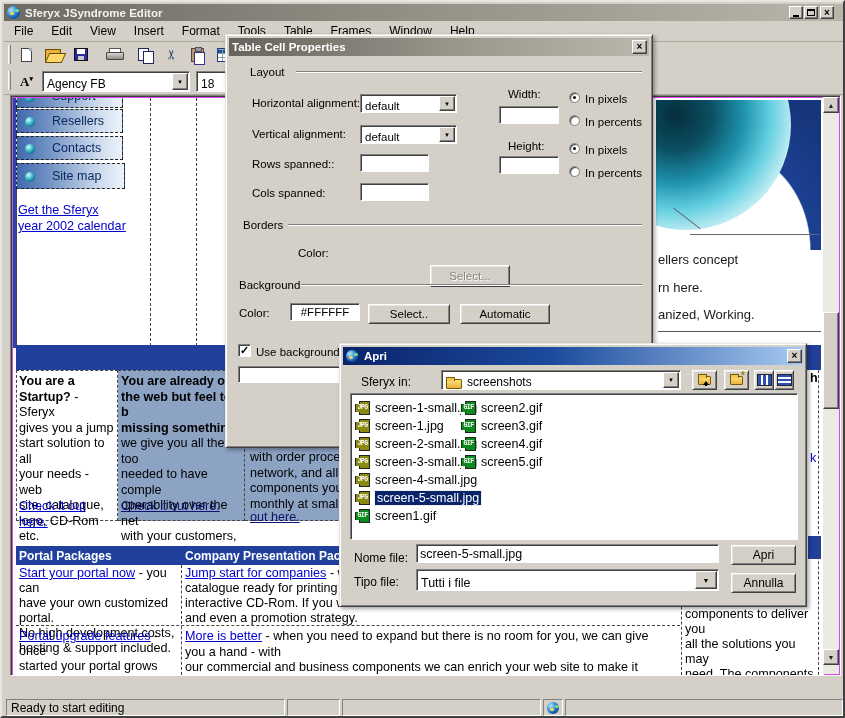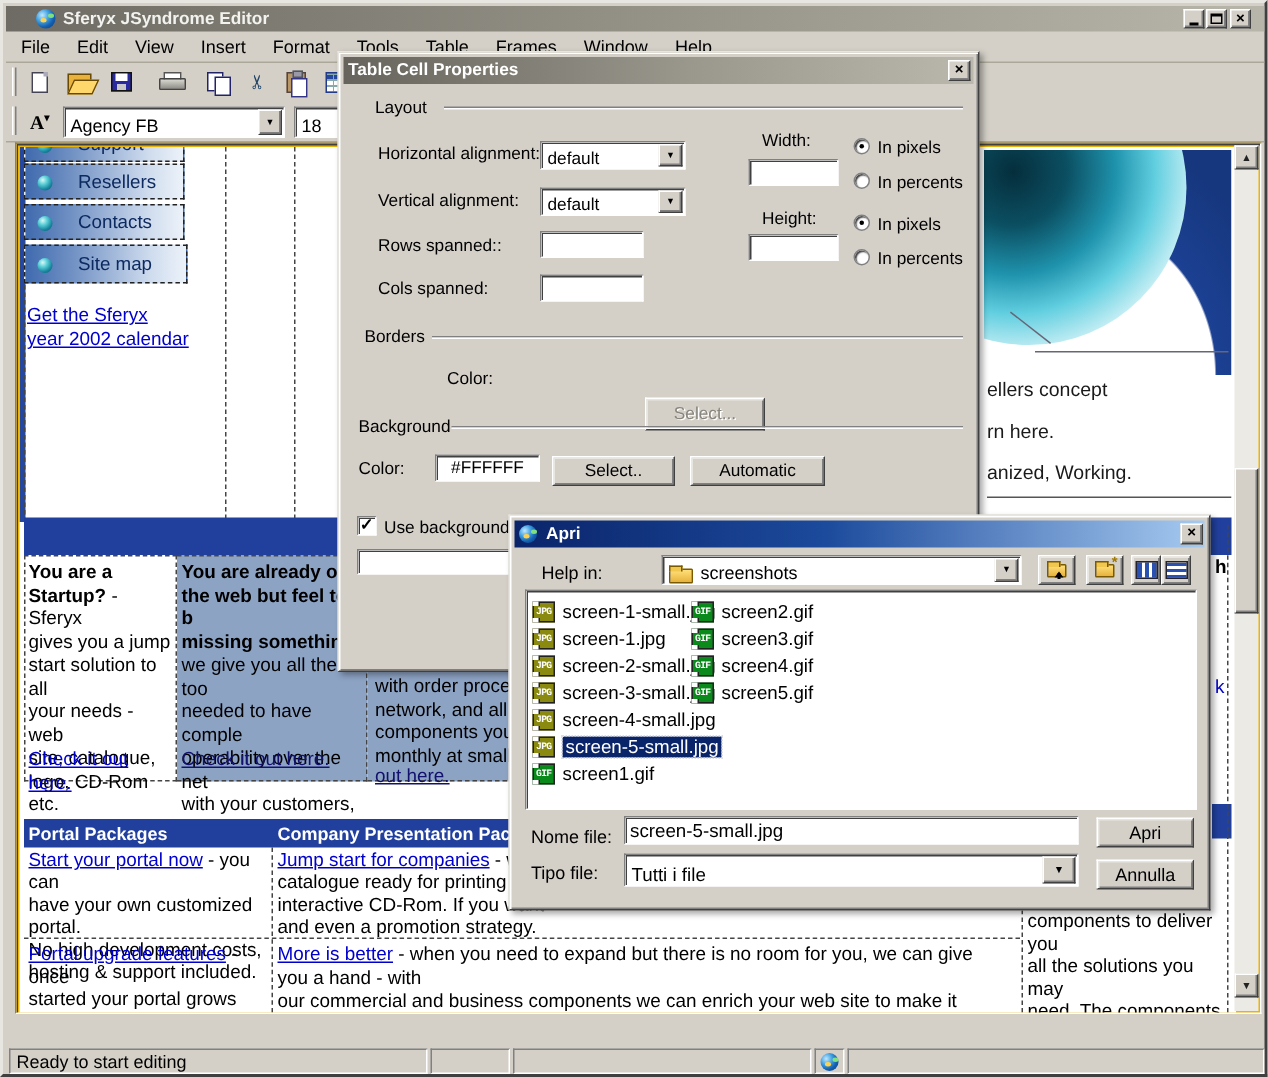--- a/index.html
+++ b/index.html
@@ -2,21 +2,21 @@
 <html><head>
 <meta charset="utf-8">
 <style>
 * { box-sizing: border-box; margin: 0; padding: 0; }
 body { font-family: "Liberation Sans", sans-serif; background: #666; }
 .screen { position: relative; width: 845px; height: 718px; background: #d4d0c8; overflow: hidden;
   border: 2px solid; border-color: #e8e6e0 #404040 #404040 #e8e6e0; }
 .a { position: absolute; }
 
 .titlebar { left: 2px; top: 2px; width: 839px; height: 17px;
-  background: linear-gradient(90deg, #6d6b63, #908d83 45%, #b8b5aa); display: flex; align-items: center; padding: 0 20px; }
+  background: linear-gradient(90deg, #6d6b63, #908d83 45%, #b8b5aa); display: flex; align-items: center; padding: 0 3px; }
 .title-text { color: #f2f2ee; font-weight: bold; font-size: 11.5px; margin-left: 5px; }
 .globe { width: 13px; height: 13px; border-radius: 50%; position: relative; flex: none;
   background: radial-gradient(circle at 32% 32%, #bfe8ff 0%, #3f9fe0 35%, #1560b0 62%, #083a80 100%); }
 .globe::after { content: ""; position: absolute; width: 4px; height: 3px; border-radius: 50%;
   background: #ffd24d; left: 3px; top: 6px; box-shadow: 5px -3px 0 #7fe07f; }
 .cap-btn { width: 14px; height: 13px; background: #d4d0c8; border: 1px solid; border-color: #fff #404040 #404040 #fff;
   box-shadow: inset -1px -1px 0 #808080; display: flex; align-items: center; justify-content: center;
   font-size: 10px; font-weight: bold; color: #000; line-height: 1; }
 .min-glyph { width: 6px; height: 2px; background: #000; margin-top: 7px; }
 .max-glyph { width: 8px; height: 7px; border: 1px solid #000; border-top-width: 2px; }
@@ -69,21 +69,21 @@
 .ic-view1 { width: 15px; height: 12px; border: 1px solid #223; background: repeating-linear-gradient(90deg, #2a50b0 0 3px, #fff 3px 5px); }
 .ic-view2 { width: 15px; height: 12px; border: 1px solid #223; background: repeating-linear-gradient(0deg, #2a50b0 0 2px, #fff 2px 4px); }
 .ficon { width: 15px; height: 14px; position: relative; border: 1px solid #222; display: flex; align-items: center;
   justify-content: center; flex: none; }
 .ficon i { font-style: normal; font-size: 6.5px; font-weight: bold; color: #fff; font-family: "Liberation Mono", monospace; letter-spacing: -0.5px; }
 .ficon.jpg { background: #8a8a10; }
 .ficon.gif { background: #0a8a1a; }
 .ficon::before { content: ""; position: absolute; left: -1px; top: -1px; width: 4px; height: 3px; background: #fff; border-right: 1px solid #222; }
 .ficon::after { content: ""; position: absolute; left: -1px; bottom: -1px; width: 4px; height: 3px; background: #fff; border-right: 1px solid #222; }
 
-.editor { left: 8px; top: 93px; width: 831px; height: 581px; background: #eab308;
+.editor { left: 8px; top: 93px; width: 831px; height: 581px; background: #d946ef;
   border: 1px solid; border-color: #808080 #fff #fff #808080; box-shadow: inset 1px 1px 0 #404040; }
 .page { position: absolute; left: 2px; top: 2px; width: 811px; height: 577px; background: #fff; overflow: hidden; }
 .scroll { position: absolute; right: 1px; top: 1px; width: 16px; height: 577px; background: #eceae4; }
 .sc-btn { position: absolute; left: 0; width: 16px; height: 16px; background: #d4d0c8; border: 1px solid;
   border-color: #fff #404040 #404040 #fff; box-shadow: inset -1px -1px 0 #808080;
   display: flex; align-items: center; justify-content: center; font-size: 7px; color: #222; }
 .sc-thumb { position: absolute; left: 0; width: 16px; background: #d4d0c8; border: 1px solid;
   border-color: #fff #404040 #404040 #fff; box-shadow: inset -1px -1px 0 #808080; }
 .navbtn { position: absolute; left: 3px; width: 107px; height: 24px;
   background: linear-gradient(90deg, #3f6aae 0%, #7292c4 30%, #cfdcee 78%, #ecf2f9 100%);
@@ -395,21 +395,21 @@
 
   <div class="dlg" style="left:337px;top:341px;width:468px;height:264px;z-index:20;">
     <div class="dlg-title grad-active">
       <span class="globe" style="width:12px;height:12px;"></span>
       <span style="margin-left:6px;">Apri</span>
     </div>
     <div class="cap-btn a" style="left:447px;top:5px;width:15px;height:14px;">
         <span>×</span>
       </div>
 
-    <span class="lbl" style="left:21px;top:31px;font-size:12px;">Help in:</span>
+    <span class="lbl" style="left:21px;top:31px;font-size:12px;">Sferyx in:</span>
     <div class="combo" style="left:101px;top:26px;width:240px;height:20px;gap:5px;">
       <span class="folder"></span>
       <span>screenshots</span>
       <span class="drop">▼</span>
     </div>
     <div class="btn" style="left:352px;top:26px;width:25px;height:20px;">
       <span class="folder" style="width:13px;height:9px;">
           <span class="up-arr"></span>
           <span class="up-stem"></span>
         </span>

